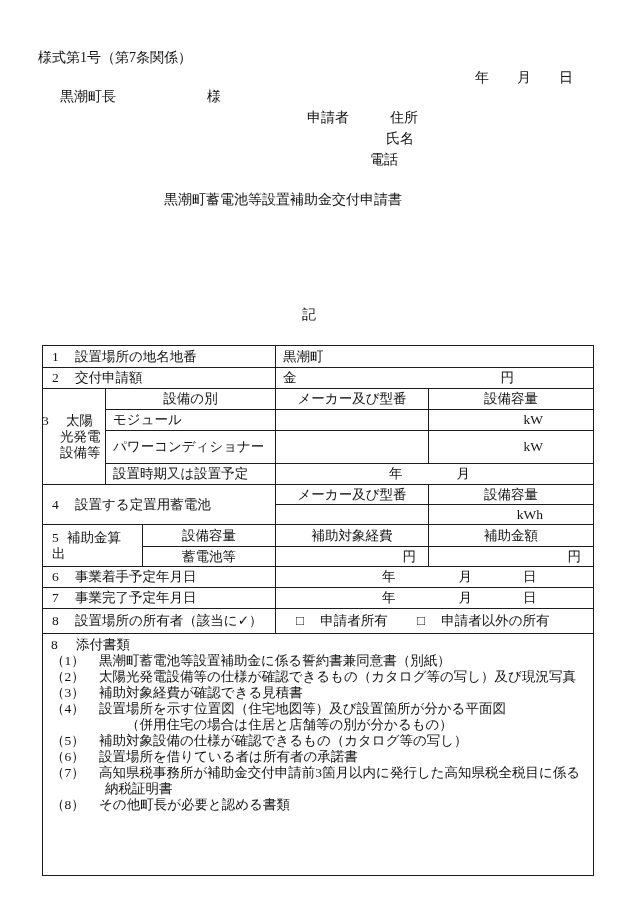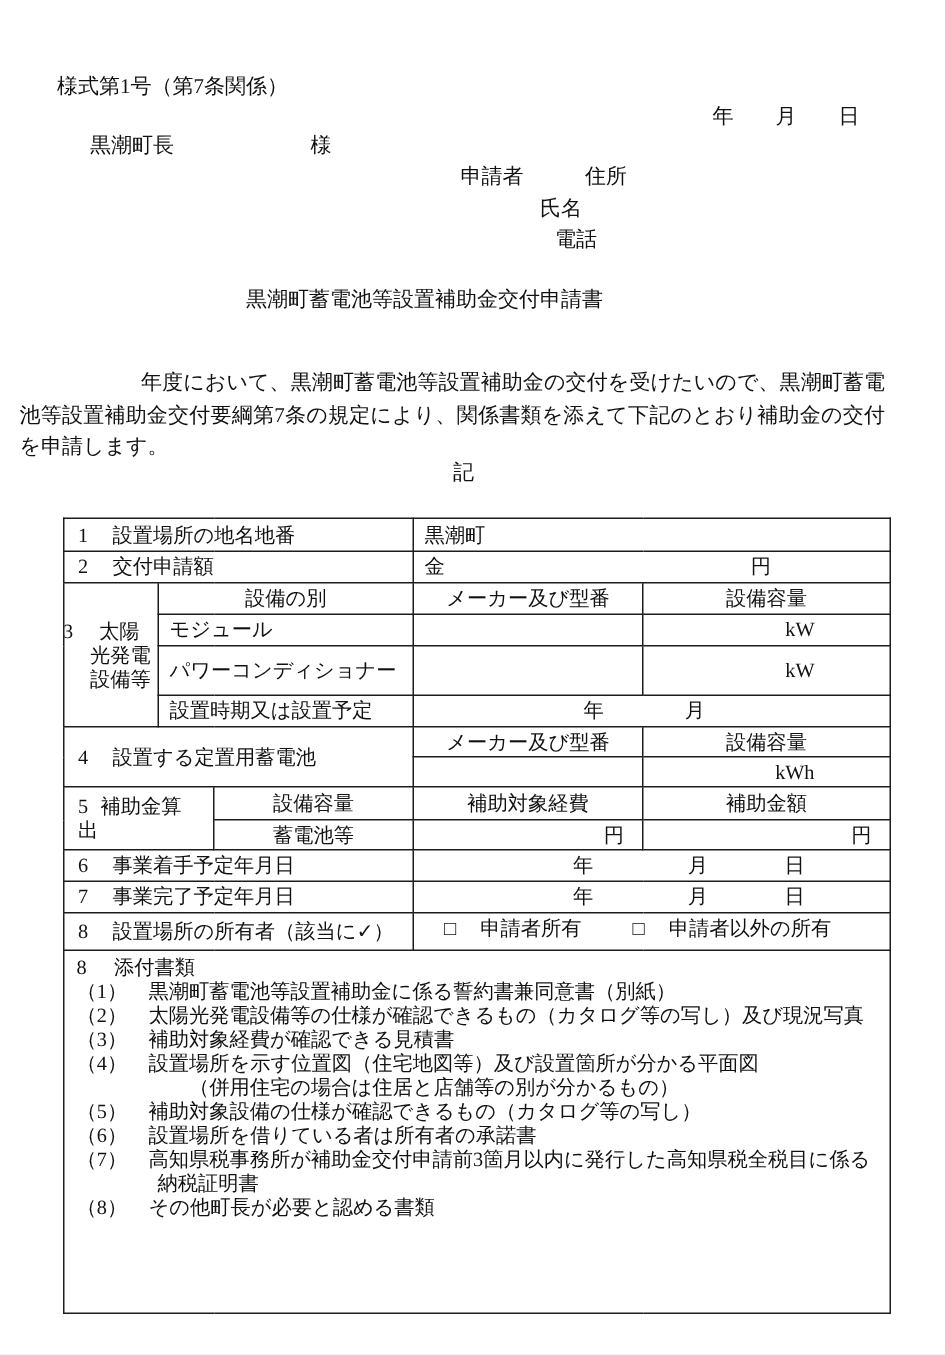--- a/index.html
+++ b/index.html
@@ -12,21 +12,21 @@
   }
   .abs { position:absolute; white-space:nowrap; }
 
   
   .form-number { left:38px; top:49px; }
   .date-line   { left:475px; top:69px; letter-spacing:0; }
   .addressee   { left:60px; top:88px; }
   .honorific   { left:207px; top:88px; }
   .applicant-label { left:307px; top:109px; }
   .fld-address { left:390px; top:109px; }
-  .fld-name    { left:360px; top:130px;text-align:center; }
+  .fld-name    { left:386px; top:130px;text-align:center; }
   .fld-phone   { left:370px; top:151px;text-align:right; }
   .doc-title   { left:164px; top:191px; }
   .ki          { left:302px; top:306px; }
 
   .body-par {
     position:absolute; left:13px; top:231px; width:577px;
     line-height:21.5px; text-indent:81px; text-align:justify;
     white-space:normal;
   }
 
@@ -54,21 +54,21 @@
   .r5lbl { padding:0 12px 0 9px !important; white-space:normal; line-height:17px;margin-top:48px; }
 
   .periodcell { padding-left:113px !important; }
   .periodcell .m { margin-left:54px; }
   .datecell { padding-left:106px !important; }
   .datecell .m { margin-left:63px; }
   .datecell .d { margin-left:51px; }
   .moneycell { padding-left:7px !important; }
   .moneycell .yen { margin-left:204px; }
 
-  .ownercell { padding-left:20px !important; white-space:nowrap;font-family:Liberation Mono, monospace; }
+  .ownercell { padding-left:20px !important; white-space:nowrap; }
   .chk { margin-right:16px; }
   .opt2 { margin-left:26px; }
 
   
   .attach {
     vertical-align:top !important; padding:3px 6px 0 8px !important;
     line-height:20px; white-space:normal;
   }
   .attach-head .numA { display:inline-block; width:25px; }
   .attach-item { padding-left:54px; text-indent:-54px; }
@@ -84,21 +84,20 @@
   <div class="abs date-line">年　　月　　日</div>
   <div class="abs addressee">黒潮町長</div>
   <div class="abs honorific">様</div>
   <div class="abs applicant-label">申請者</div>
   <div class="abs fld-address">住所</div>
   <div class="abs fld-name">氏名</div>
   <div class="abs fld-phone">電話</div>
 
   <div class="abs doc-title">黒潮町蓄電池等設置補助金交付申請書</div>
 
-  <p class="body-par">年度において、黒潮町蓄電池等設置補助金の交付を受けたいので、黒潮町蓄電池等設置補助金交付要綱第7条の規定により、関係書類を添えて下記のとおり補助金の交付を申請します。</p>
 
   <div class="abs ki">記</div>
 
   <table class="form">
     <colgroup>
       <col style="width:63px">
         <col style="width:37px">
         <col style="width:133px">
       <col style="width:153px">
         <col style="width:165px">

